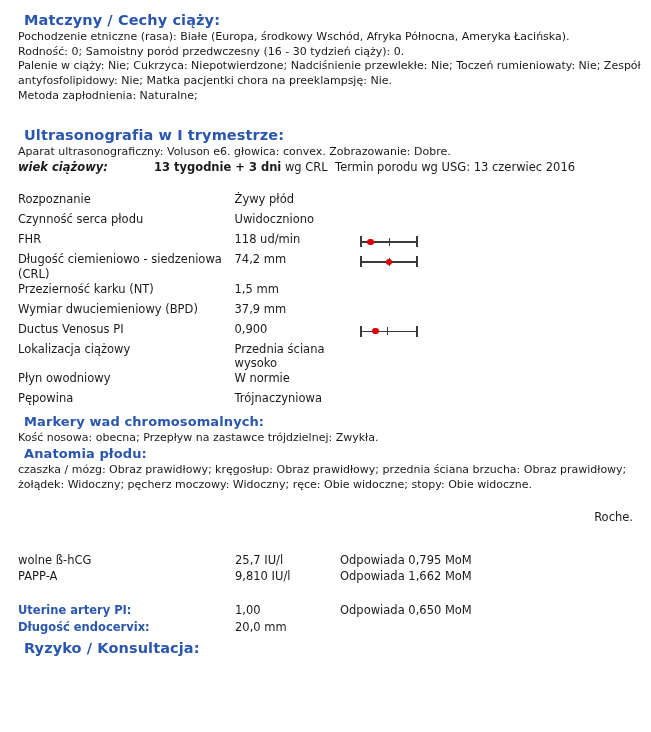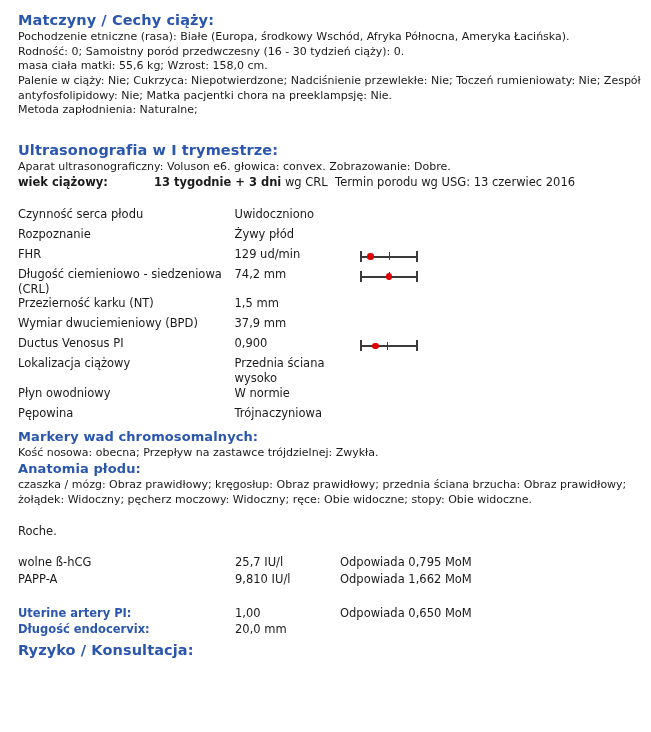--- a/index.html
+++ b/index.html
@@ -17,32 +17,33 @@
     position: relative;
   }
   .page {
     padding: 0;
     position: relative;
   }
   .section-heading {
     color: #2a57ad;
     font-weight: bold;
     font-size: 14.5px;
-    margin: 0 0 1px 18px;
+    margin: 0 0 1px 24px;
     letter-spacing: 0.1px;
     line-height: 1.25;
   }
   .section-heading.small {
     font-size: 13px;
   }
   .body-line {
-    margin: 0 18px 4px 18px;
+    margin: 0 18px 16px 18px;
     line-height: 1.33;
     font-size: 11.5px;
     color: #1a1a1a;
+    text-align: right;
   }
   .body-block {
     margin: 0 10px 0 18px;
     line-height: 1.33;
     font-size: 11px;
     color: #1a1a1a;
   }
   .gap-lg { height: 17px; }
   .gap-md { height: 11px; }
   .gap-sm { height: 6px; }
@@ -52,20 +53,21 @@
   .ga-line {
     margin: 0 0 0 18px;
     font-size: 11.5px;
     line-height: 1.33;
     white-space: nowrap;
   }
   .ga-label {
     font-weight: bold;
     display: inline-block;
     width: 136px;
+    font-style: italic;
   }
   .ga-value {
     font-weight: bold;
   }
 
   
   .meas-table {
     margin: 0;
     border-collapse: collapse;
     width: 651px;
@@ -144,52 +146,51 @@
 </head>
 <body>
 
 <div class="page">
 
   <div class="gap-md"></div>
 
   <div class="section-heading">Matczyny / Cechy ciąży:</div>
   <div class="body-block">Pochodzenie etniczne (rasa): Białe (Europa, środkowy Wschód, Afryka Północna, Ameryka Łacińska).</div>
   <div class="body-block">Rodność: 0;  Samoistny poród przedwczesny (16 - 30 tydzień ciąży): 0.</div>
-  <div class="body-block">masa ciała matki: 55,6 kg;  Wzrost: 158,0 cm.</div>
   <div class="body-block">Palenie w ciąży: Nie;  Cukrzyca: Niepotwierdzone;  Nadciśnienie przewlekłe: Nie;  Toczeń rumieniowaty: Nie;  Zespół antyfosfolipidowy: Nie;  Matka pacjentki chora na preeklampsję: Nie.</div>
   <div class="body-block">Metoda zapłodnienia: Naturalne;</div>
 
   <div class="gap-lg"></div>
   <div class="gap-sm"></div>
 
   <div class="section-heading">Ultrasonografia w I trymestrze:</div>
   <div class="body-block">Aparat ultrasonograficzny: Voluson e6. głowica: convex. Zobrazowanie: Dobre.</div>
 
   <div class="ga-line">
     <span class="ga-label">wiek ciążowy:</span><span class="ga-value">13 tygodnie + 3 dni</span><span> <span>wg CRL</span></span><span>&nbsp;&nbsp;<span>Termin porodu wg USG: 13 czerwiec 2016</span></span>
   </div>
 
   <div class="gap-lg"></div>
 
   <table class="meas-table">
     <tbody>
 
     <tr class="meas-row">
+          <td class="col-label">Rozpoznanie</td>
+          <td class="col-value">Żywy płód</td>
+          <td class="col-graph"></td>
+        </tr>
+        <tr class="meas-row">
           <td class="col-label">Czynność serca płodu</td>
           <td class="col-value">Uwidoczniono</td>
           <td class="col-graph"></td>
         </tr>
         <tr class="meas-row">
-          <td class="col-label">Rozpoznanie</td>
-          <td class="col-value">Żywy płód</td>
-          <td class="col-graph"></td>
-        </tr>
-        <tr class="meas-row">
           <td class="col-label">FHR</td>
-          <td class="col-value">129 ud/min</td>
+          <td class="col-value">118 ud/min</td>
           <td class="col-graph">
             <div class="range-wrap">
               <div class="range-axis"></div>
               <div class="range-cap left"></div>
               <div class="range-cap right"></div>
               <div class="range-tick" style="left: 31px;"></div>
               <div class="range-dot" style="left: 9.32px;"></div>
             </div>
           </td>
         </tr>

